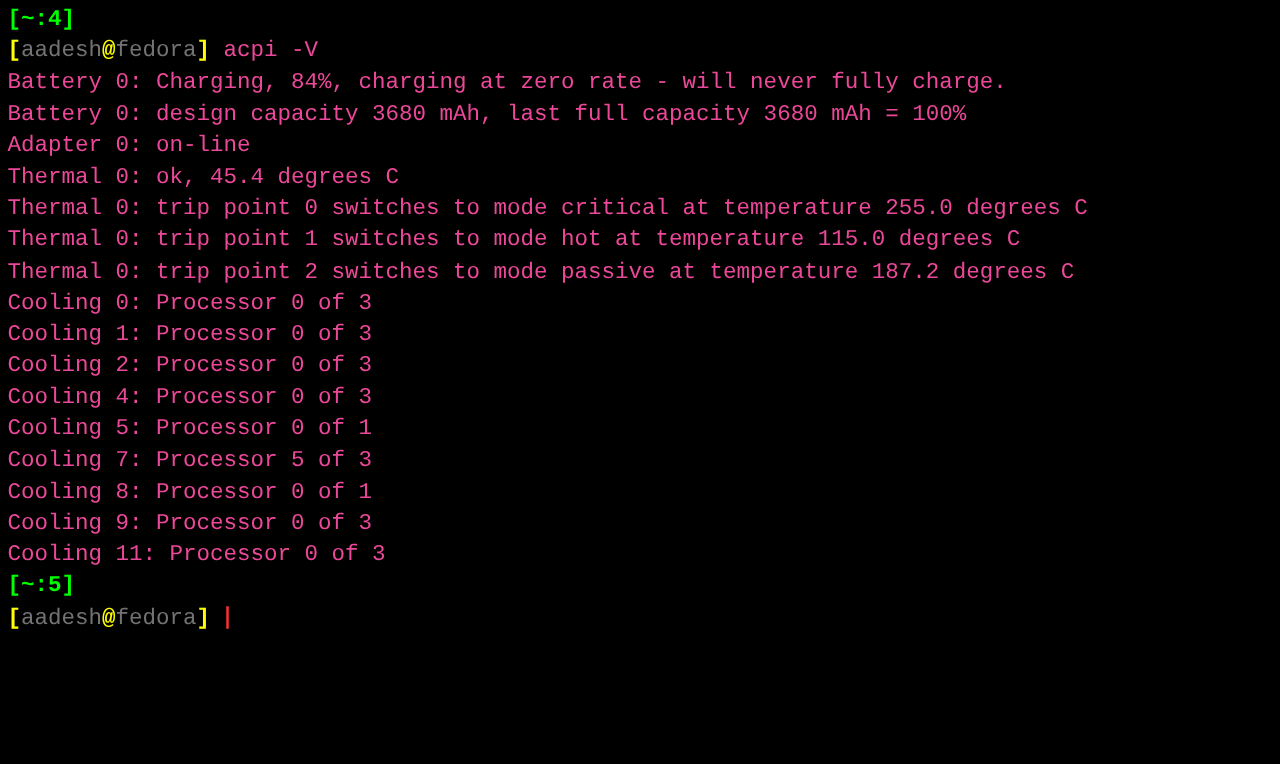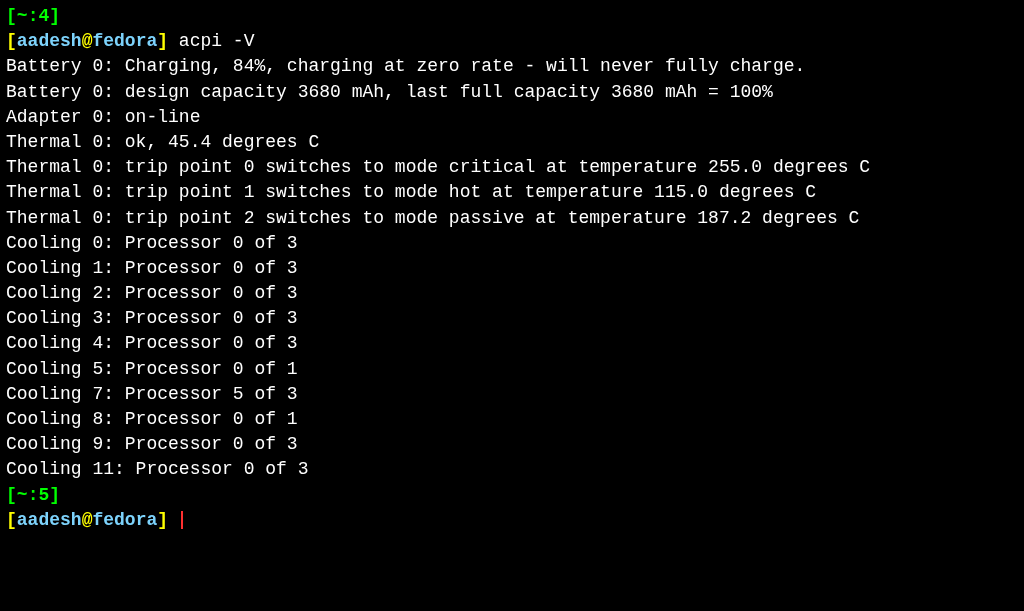--- a/index.html
+++ b/index.html
@@ -19,29 +19,29 @@
       overflow: hidden;
     }
     .line {
       white-space: pre;
     }
     .green {
       color: #00ff00;
       font-weight: bold;
     }
     .red {
-      color: #7dd3fc;
-      font-weight: bold;
+      color: #737373;
+      font-weight: normal;
     }
     .yellow {
       color: #ffff00;
       font-weight: bold;
     }
     .white {
-      color: #ffffff;
+      color: #ec4899;
     }
     .bracket {
       color: #ffff00;
       font-weight: bold;
     }
     .cursor {
       display: inline-block;
       width: 2px;
       height: 18px;
       background-color: #ff3030;
@@ -61,21 +61,20 @@
   <div class="line white">Battery 0: Charging, 84%, charging at zero rate - will never fully charge.</div>
   <div class="line white">Battery 0: design capacity 3680 mAh, last full capacity 3680 mAh = 100%</div>
   <div class="line white">Adapter 0: on-line</div>
   <div class="line white">Thermal 0: ok, 45.4 degrees C</div>
   <div class="line white">Thermal 0: trip point 0 switches to mode critical at temperature 255.0 degrees C</div>
   <div class="line white">Thermal 0: trip point 1 switches to mode hot at temperature 115.0 degrees C</div>
   <div class="line white">Thermal 0: trip point 2 switches to mode passive at temperature 187.2 degrees C</div>
   <div class="line white">Cooling 0: Processor 0 of 3</div>
   <div class="line white">Cooling 1: Processor 0 of 3</div>
   <div class="line white">Cooling 2: Processor 0 of 3</div>
-  <div class="line white">Cooling 3: Processor 0 of 3</div>
   <div class="line white">Cooling 4: Processor 0 of 3</div>
   <div class="line white">Cooling 5: Processor 0 of 1</div>
   <div class="line white">Cooling 7: Processor 5 of 3</div>
   <div class="line white">Cooling 8: Processor 0 of 1</div>
   <div class="line white">Cooling 9: Processor 0 of 3</div>
   <div class="line white">Cooling 11: Processor 0 of 3</div>
 
   <div class="line"><span class="green">[</span><span class="green">~</span><span class="green">:</span><span class="green">5</span><span class="green">]</span></div>
 
   <div class="line"><span class="bracket">[</span><span class="red">aadesh</span><span class="yellow">@</span><span class="red">fedora</span><span class="bracket">]</span><span class="white"> </span><span class="cursor"></span></div>

